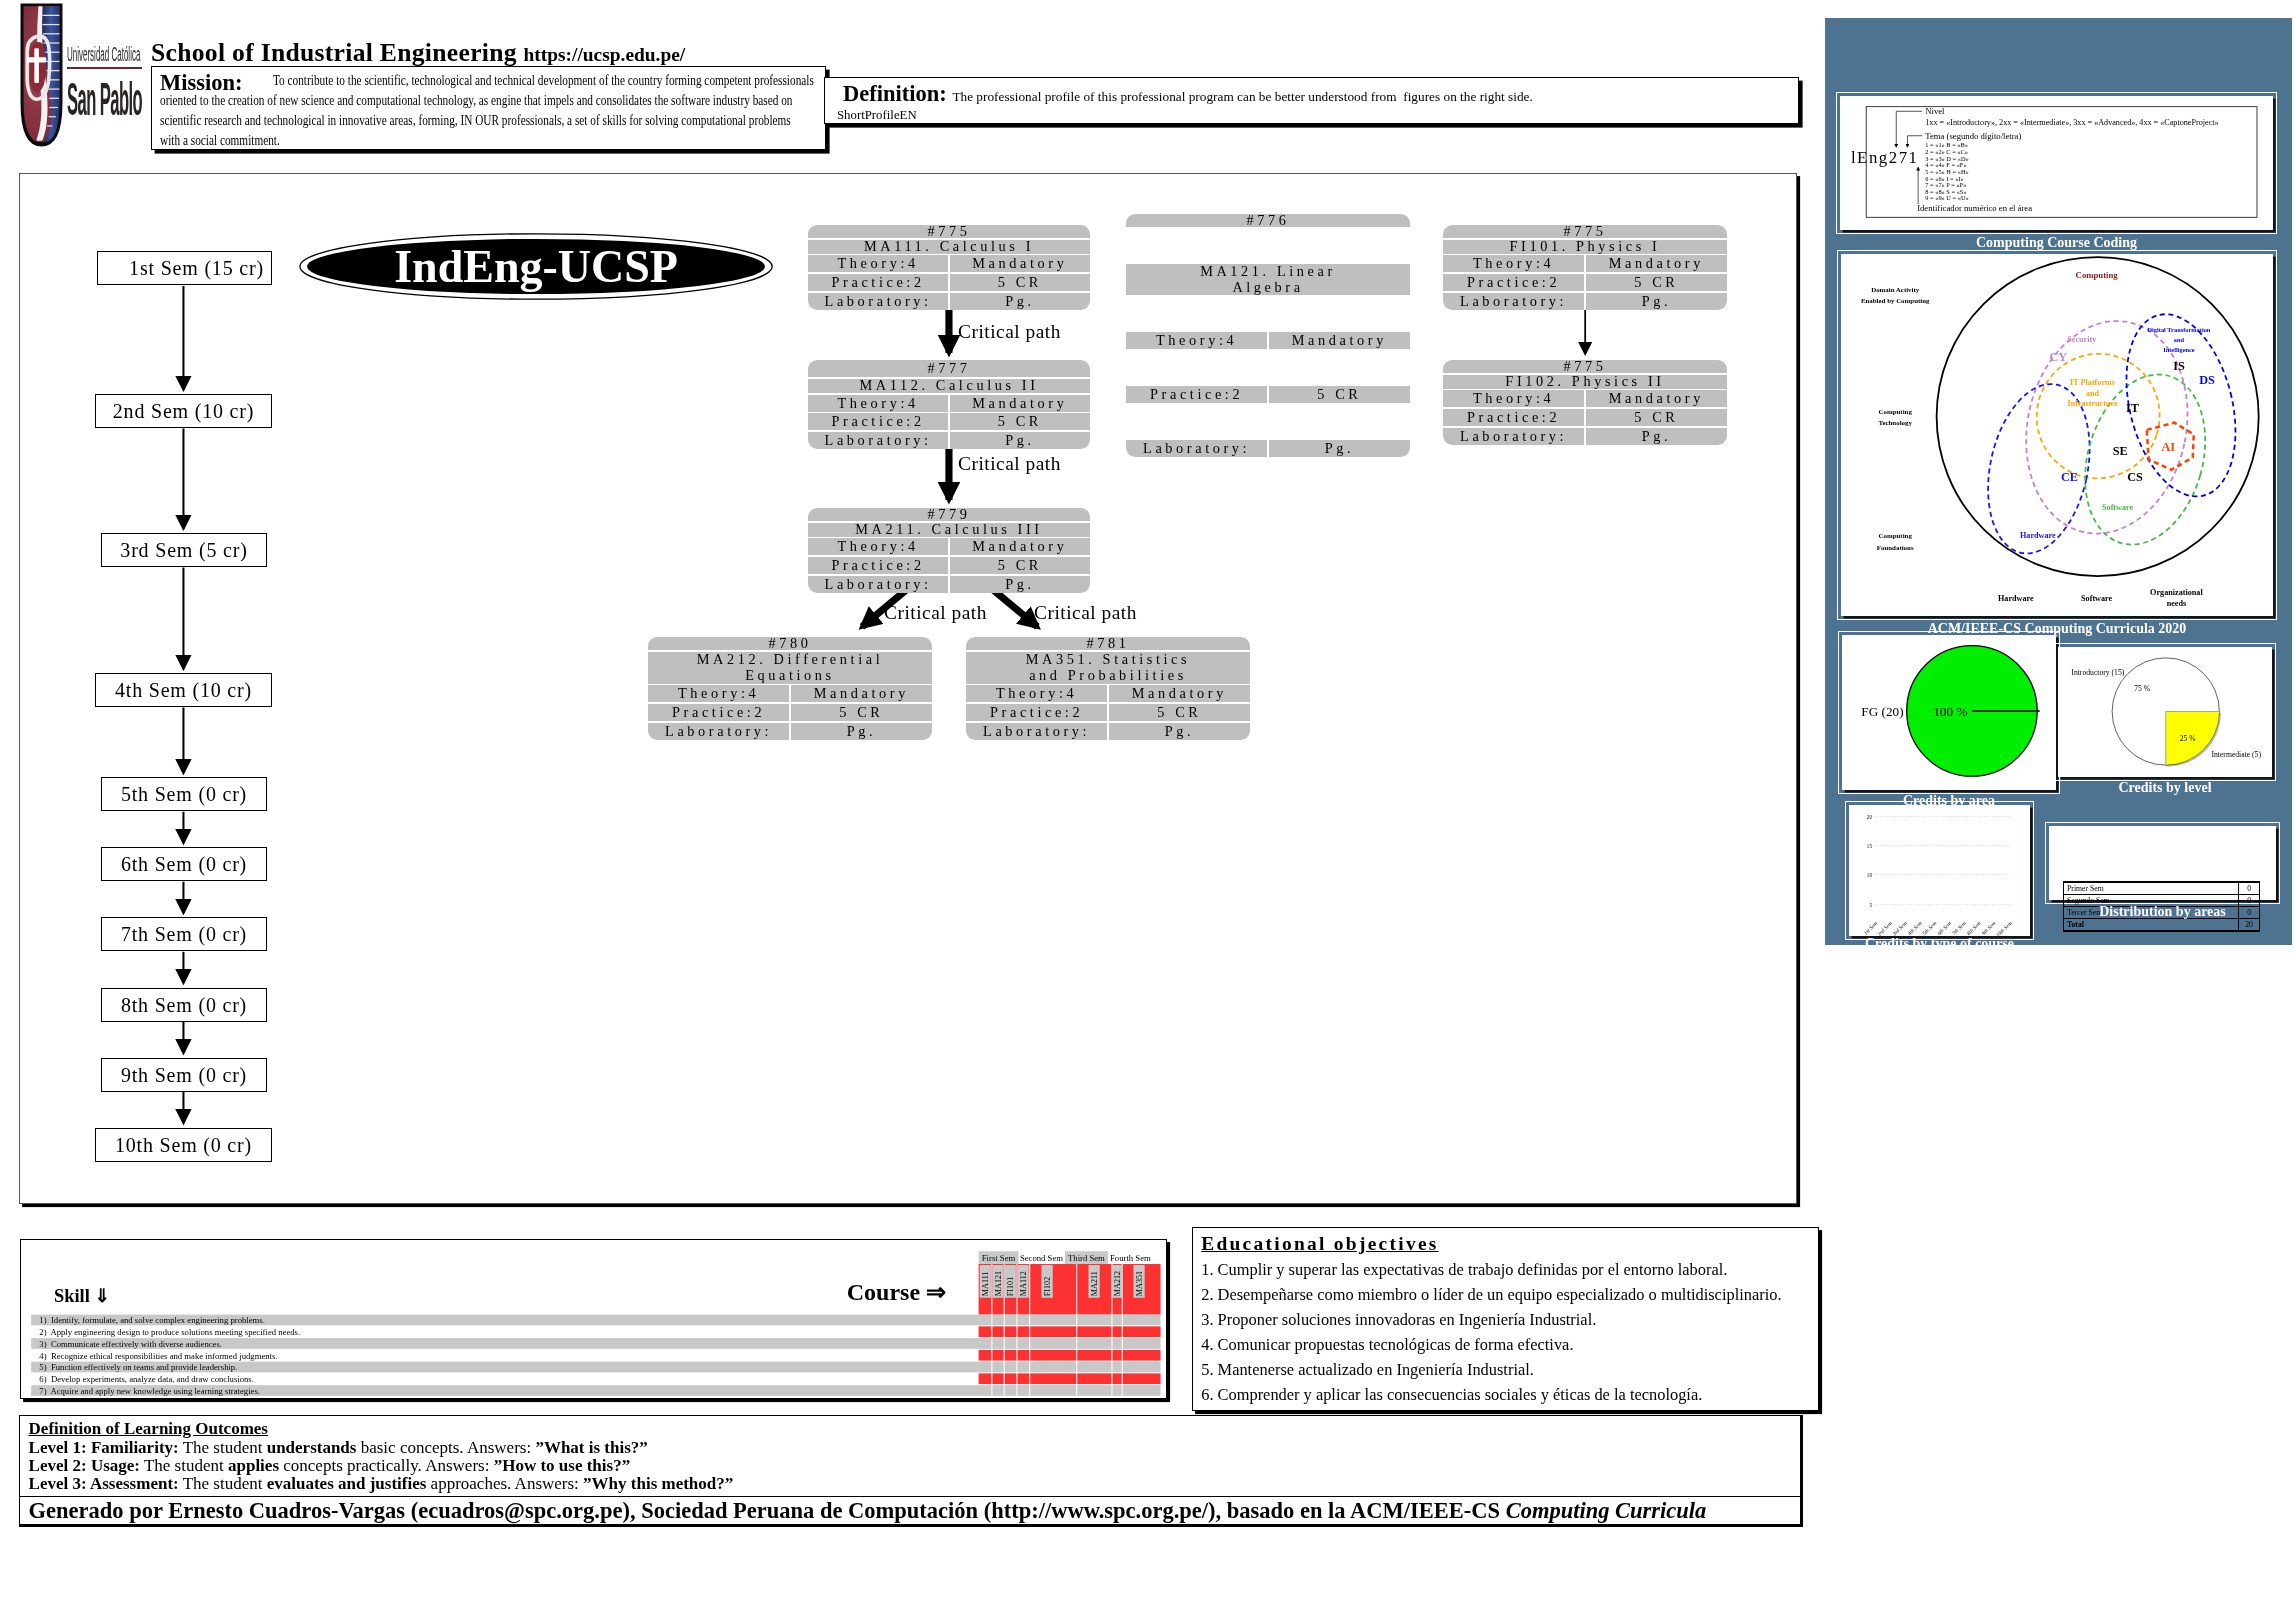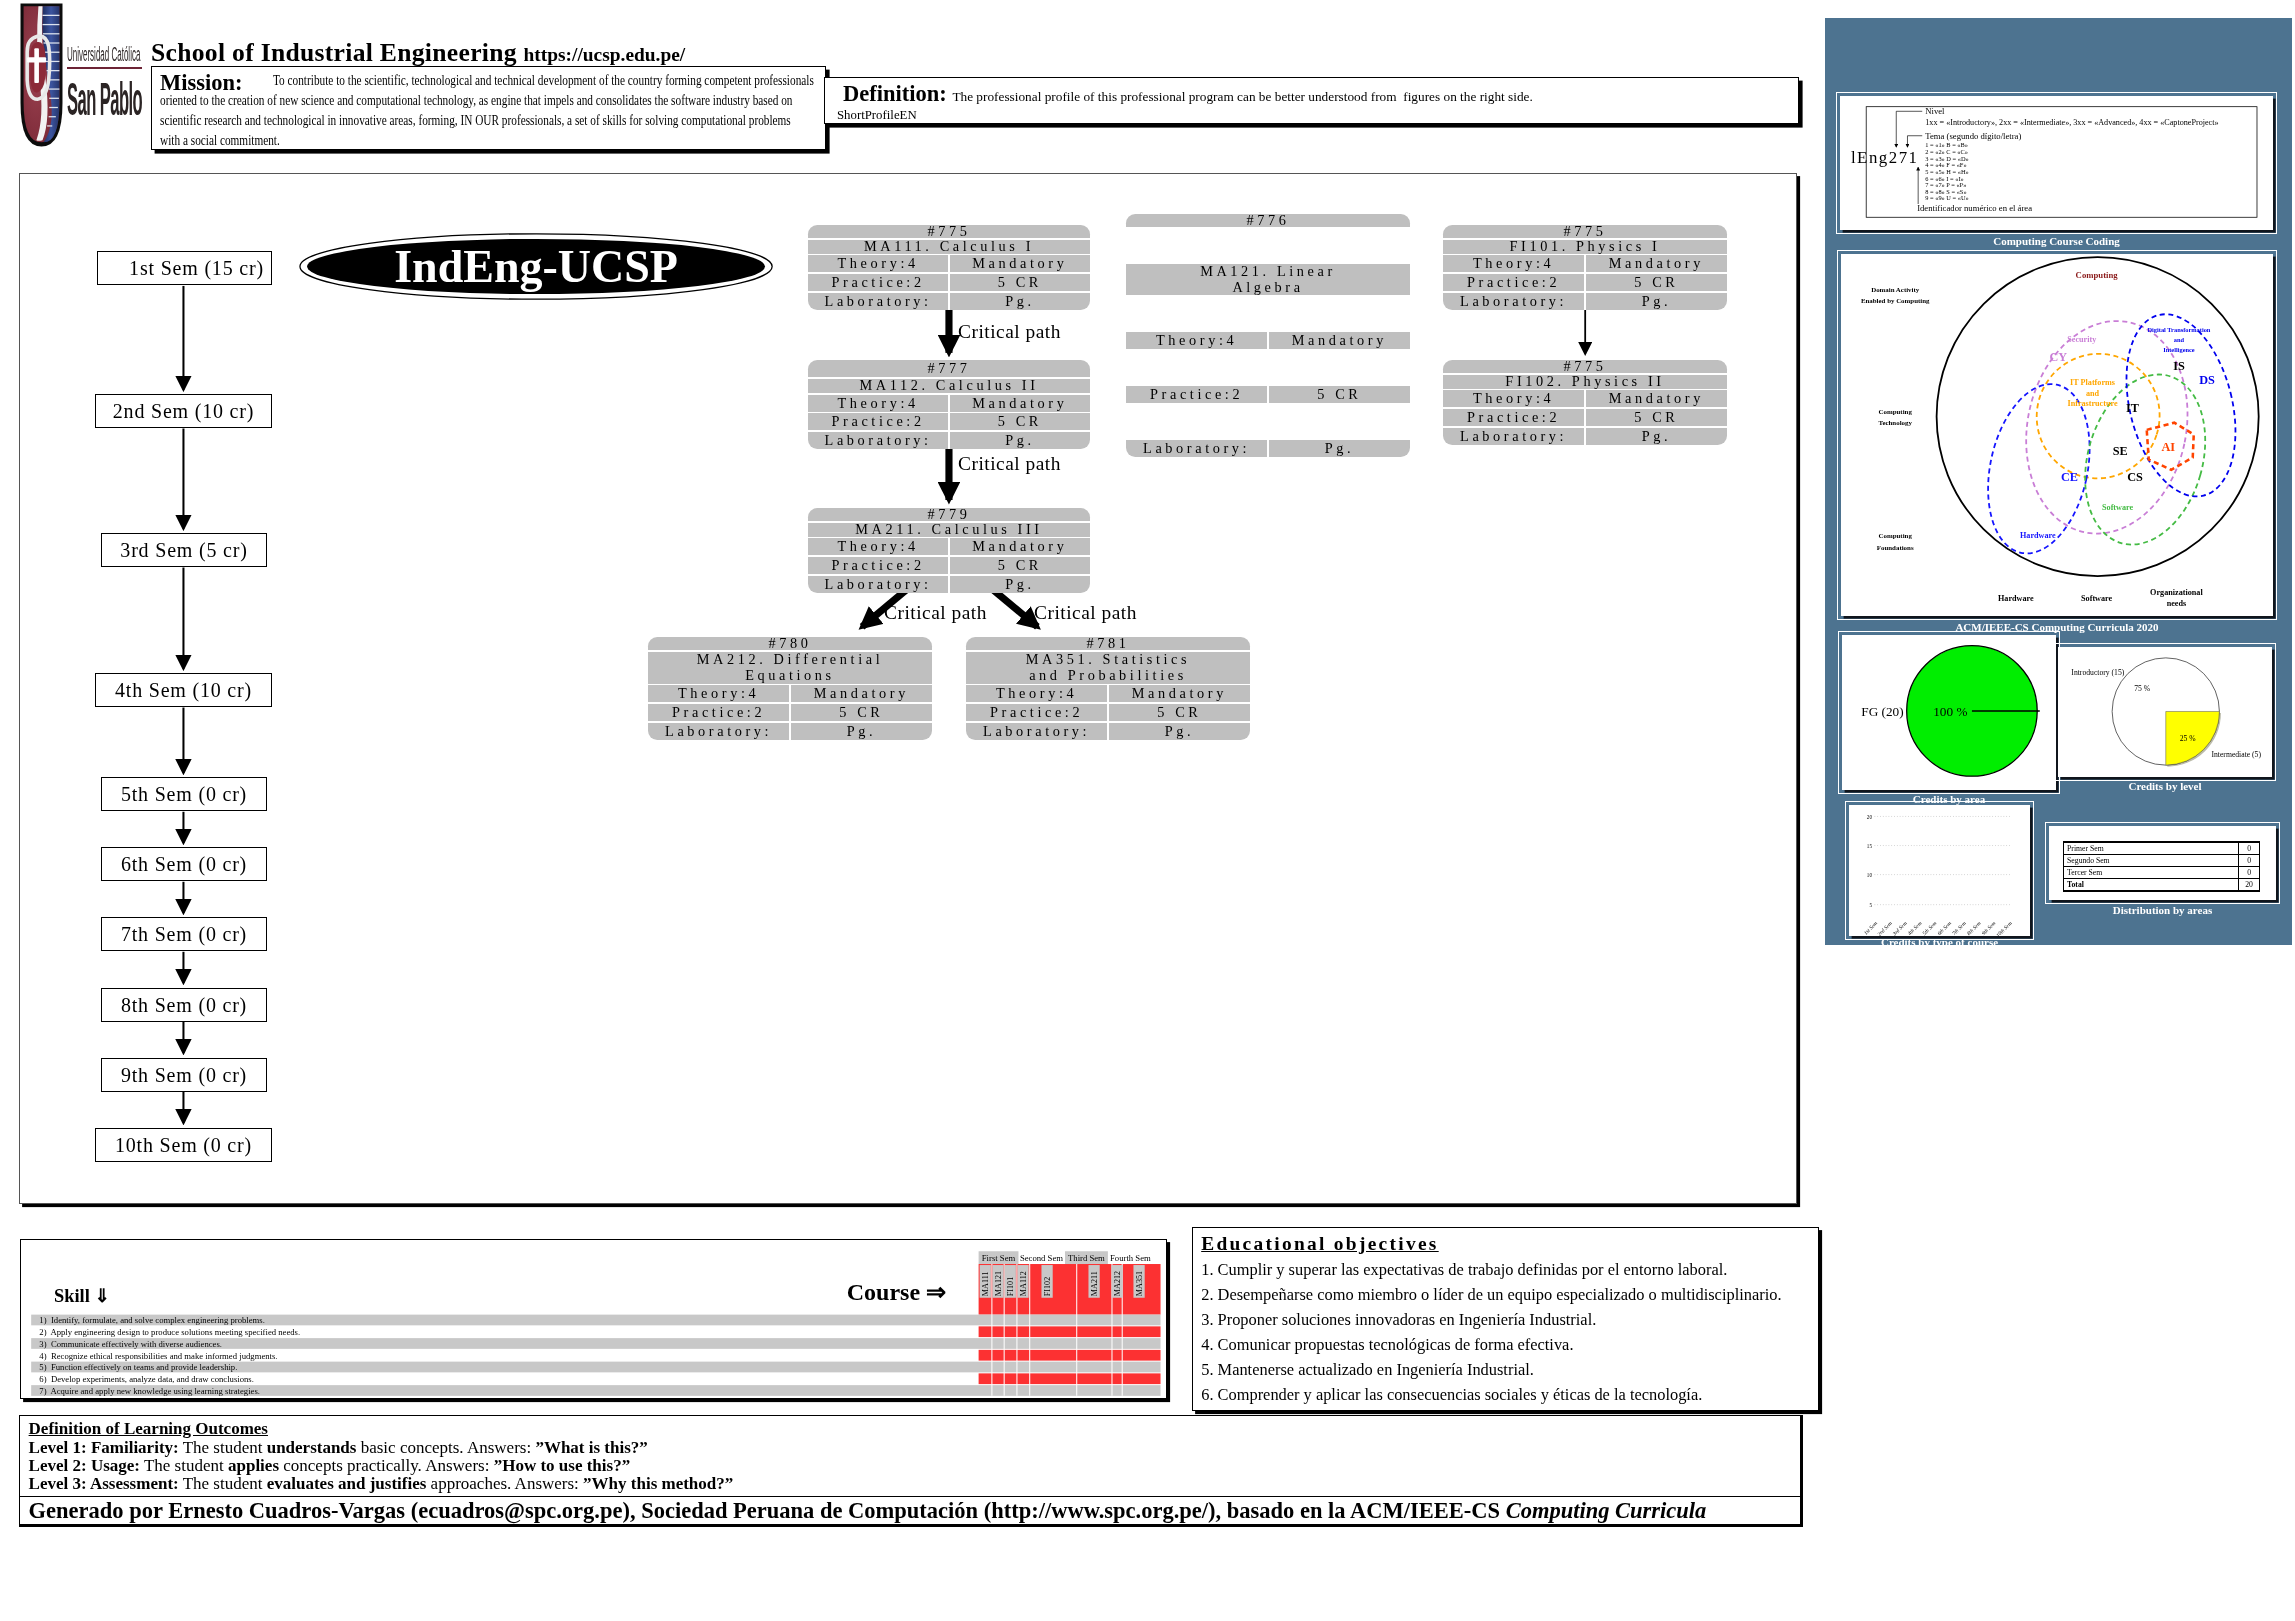--- a/index.html
+++ b/index.html
@@ -7,21 +7,21 @@
 .abs { position:absolute; }
 .shbox { position:absolute; background:#fff; border:1px solid #000; box-shadow:3.6px 3.6px 0 0 #000; }
 .sem { position:absolute; border:1.5px solid #000; background:#fff; text-align:center; font-size:20px; letter-spacing:0.8px; display:flex; align-items:center; justify-content:center; }
 .course { position:absolute; display:flex; flex-direction:column; gap:1.8px; font-size:14.3px; letter-spacing:3.6px; }
 .course > div { background:#bfbfbf; text-align:center; display:flex; align-items:center; justify-content:center; }
 .course .cn { border-radius:9.2px 9.2px 0 0; }
 .course .cl { border-radius:0 0 9.2px 9.2px; }
 .course .crow { padding:0; }
 .course .crow span { flex:1; display:flex; align-items:center; justify-content:center; height:100%; background:#bfbfbf; }
 .course .crow { background:#fff !important; gap:1.5px; }
-.cap { position:absolute; color:#fff; font-weight:bold; font-size:11px; text-align:center; }
+.cap { position:absolute; color:#fff; font-weight:bold; font-size:14px; text-align:center; }
 .wbox { position:absolute; background:#fff; box-shadow:2.6px 2.6px 0 0 #10151c; outline:1px solid #fff; outline-offset:3.1px; }
 .cpl { position:absolute; font-size:19.4px; letter-spacing:0.5px; color:#000; }
 </style>
 </head>
 <body>
 
 <svg class="abs" style="left:20px;top:2.6px;" width="43" height="144" viewBox="0 0 84 281">
   <defs>
     <linearGradient id="lgB" x1="0" y1="0" x2="1" y2="0">
       <stop offset="0" stop-color="#1e2d5e"></stop>
@@ -367,21 +367,21 @@
     <text x="201" y="232" transform="rotate(-45 201 232)">6th Sem</text>
     <text x="230" y="232" transform="rotate(-45 230 232)">7th Sem</text>
     <text x="259" y="232" transform="rotate(-45 259 232)">8th Sem</text>
     <text x="288" y="232" transform="rotate(-45 288 232)">9th Sem</text>
     <text x="320" y="232" transform="rotate(-45 320 232)">10th Sem</text>
   </g>
 </svg>
 <div class="cap" style="left:1849px;top:936px;width:181px;">Credits by type of course</div>
 
 <div class="wbox" style="left:2049px;top:826px;width:227px;height:74px;"></div>
-<div class="abs" style="left:2063px;top:841px;width:197px;height:51px;border:0.5px solid #000;">
+<div class="abs" style="left:2063px;top:881px;width:197px;height:51px;border:0.5px solid #000;">
   <table style="width:100%;height:100%;border-collapse:collapse;font-size:7.7px;">
     <tbody>
         <tr>
           <td style="border-bottom:0.5px solid #000;"></td>
           <td style="border-left:0.5px solid #000;border-bottom:0.5px solid #000;width:20.4px;"></td>
         </tr>
     <tr>
           <td style="border-bottom:0.5px solid #000;padding-left:3.1px;">Primer Sem</td>
           <td style="border-left:0.5px solid #000;border-bottom:0.5px solid #000;text-align:center;">0</td>
         </tr>

